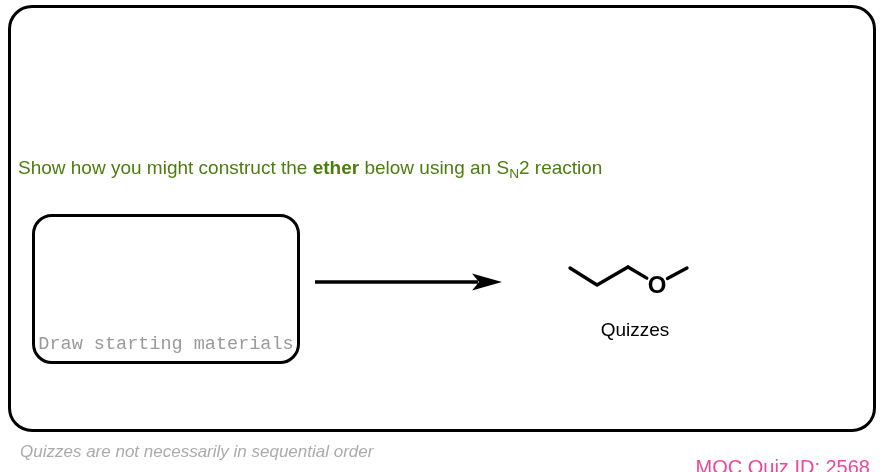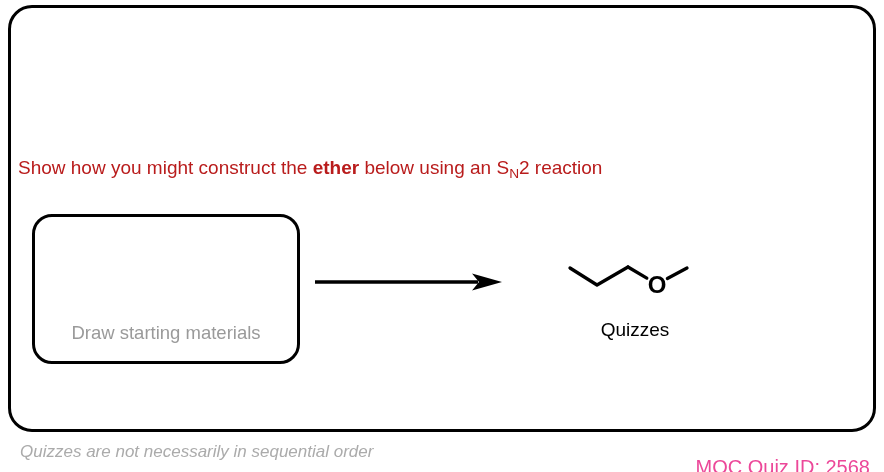--- a/index.html
+++ b/index.html
@@ -24,21 +24,21 @@
     border: 3.5px solid #000000;
     border-radius: 24px;
     box-sizing: border-box;
     background: #ffffff;
   }
   .question {
     position: absolute;
     left: 18px;
     top: 157px;
     font-size: 19px;
-    color: #b91c1c;
+    color: #4d7c0f;
     white-space: nowrap;
     letter-spacing: 0px;
   }
   .question b { font-weight: bold; }
   .question sub {
     font-size: 0.72em;
     vertical-align: -0.28em;
     line-height: 0;
   }
   .draw-box {
@@ -52,22 +52,23 @@
     box-sizing: border-box;
     background: #ffffff;
     display: flex;
     align-items: flex-end;
     justify-content: center;
     cursor: pointer;
   }
   .draw-box .placeholder {
     font-size: 18.5px;
     color: #9a9a9a;
-    padding-bottom: 17px;
+    padding-bottom: 6px;
     user-select: none;
+    font-family: Liberation Mono, monospace;
   }
   .reaction-arrow {
     position: absolute;
     left: 313px;
     top: 270px;
   }
   .molecule {
     position: absolute;
     left: 560px;
     top: 255px;

